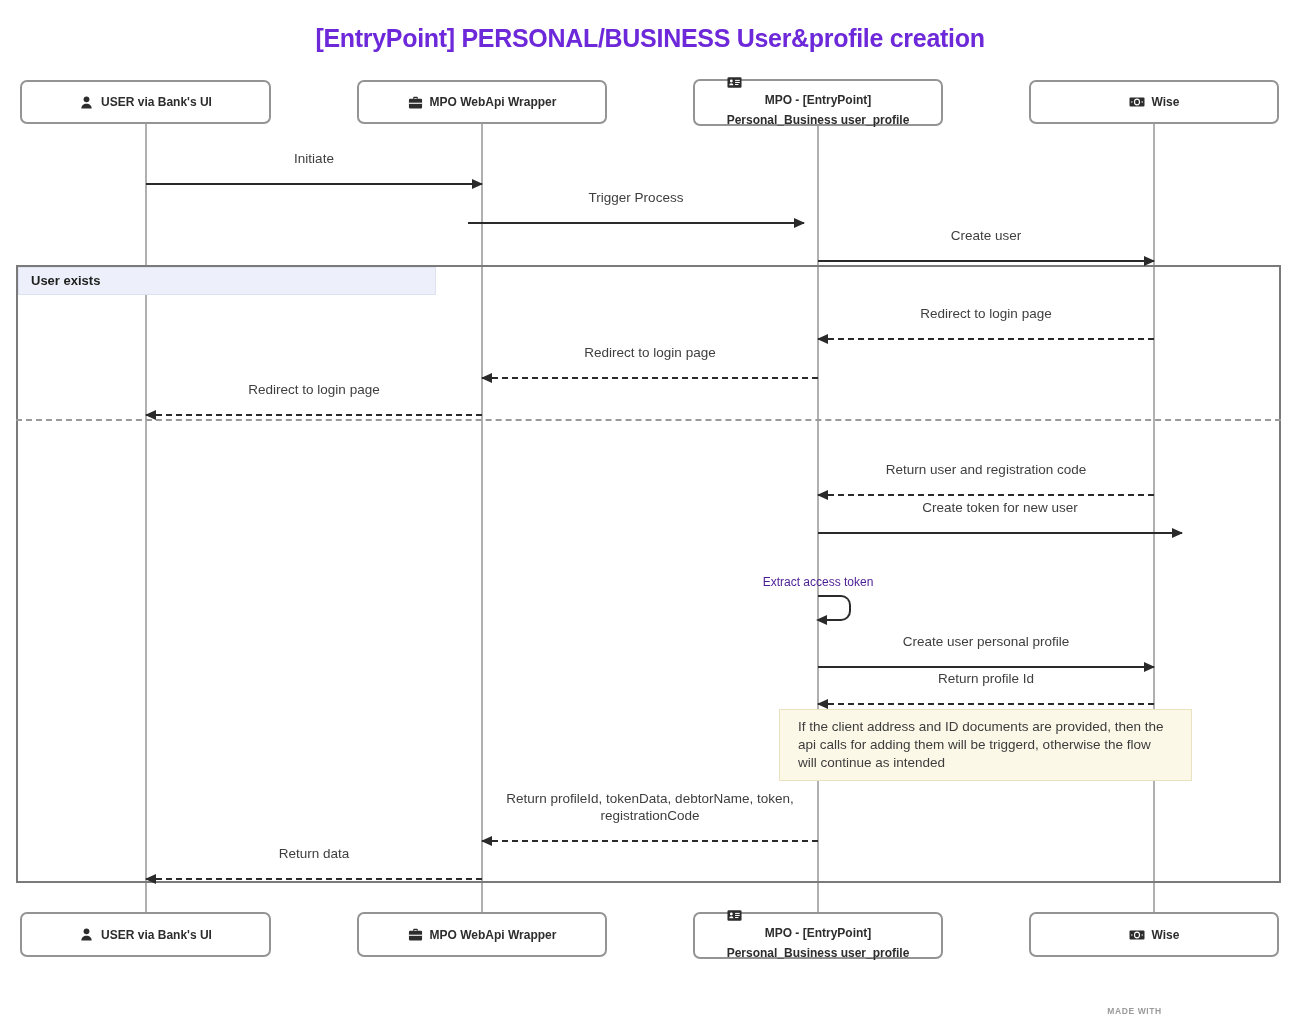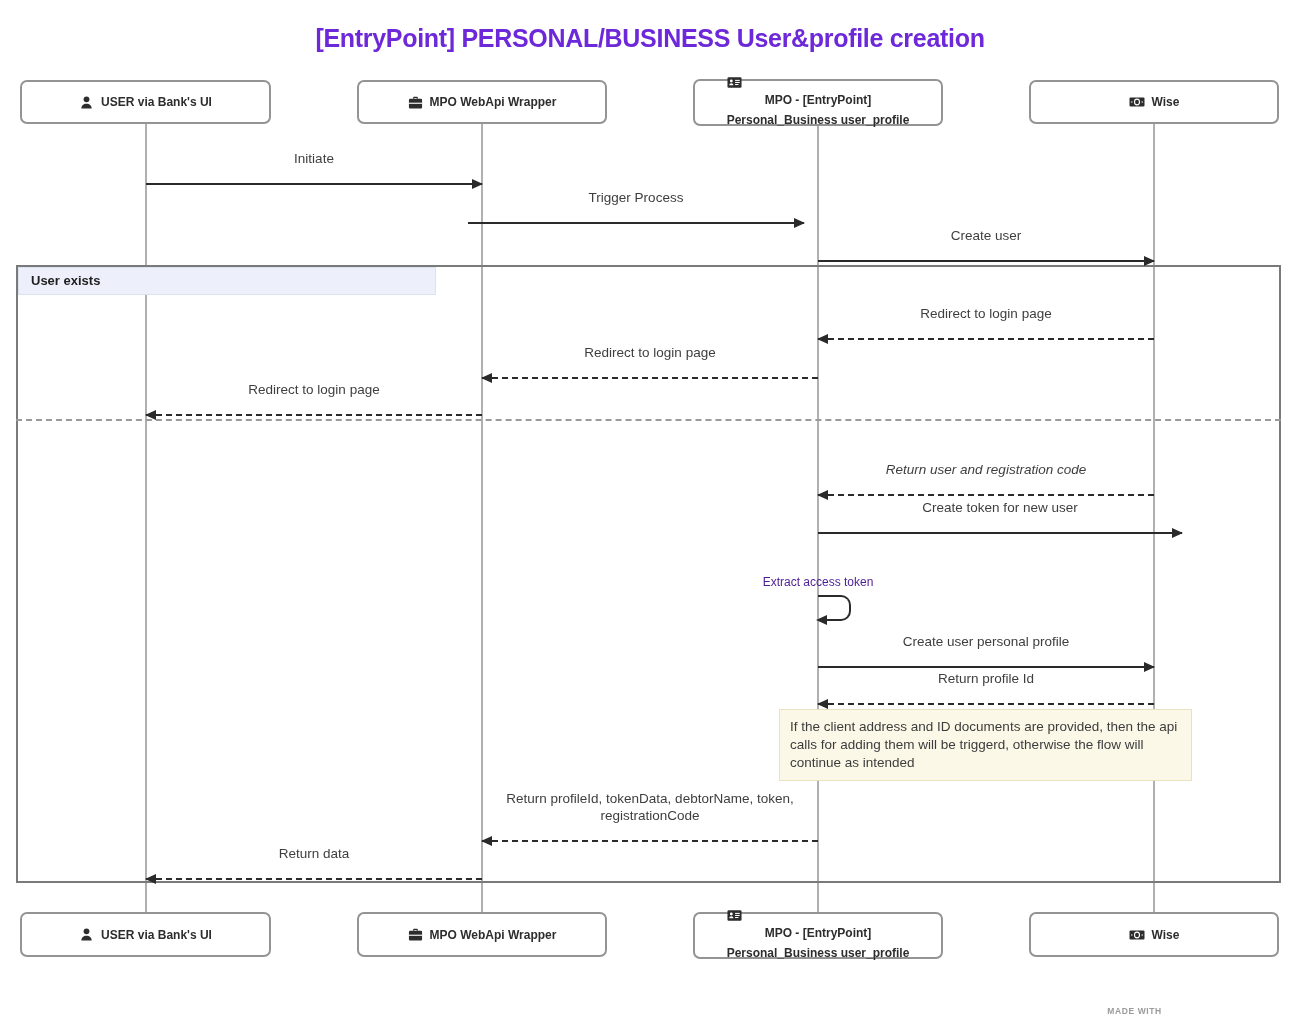--- a/index.html
+++ b/index.html
@@ -51,21 +51,21 @@
     font-size:12px; color:#4c1d95; z-index:3;
   }
   .self-loop {
     position:absolute; left:818px; top:595px; width:33px; height:26px;
     border:2px solid #2a2a2a; border-left:none; border-radius:0 10px 10px 0;
     z-index:3;
   }
   .self-loop .head { left:-2px; bottom:-6px; border-right:11px solid #2a2a2a; }
   .note {
     position:absolute; left:779px; top:709px; width:413px; min-height:69px;
-    background:#fcf8e8; border:1px solid #e9e1bf; padding:8px 10px;
+    background:#fcf8e8; border:1px solid #e9e1bf; padding:8px 18px;
     font-size:13.5px; line-height:18px; color:#3c3c3c; z-index:4;
   }
   .footer {
     position:absolute; right:22px; top:982px; display:flex; align-items:center;
     gap:16px; z-index:5;
   }
   .footer .made { font-size:8.5px; color:#9b9b9b; letter-spacing:0.6px; font-weight:bold; }
   .footer .brand { font-size:17.5px; color:#8a8a8a;margin-top:36px; }
 </style>
 </head>
@@ -121,21 +121,21 @@
       </div>
   </div>
 
   <div class="msg left dashed" style="left:146px; top:381px; width:336px;">
     <div class="lbl">Redirect to login page</div>
     <div class="line">
         <span class="head"></span>
       </div>
   </div>
 
-  <div class="msg left dashed" style="left:818px; top:461px; width:336px;font-style:italic;">
+  <div class="msg left dashed" style="left:818px; top:461px; width:336px;">
     <div class="lbl">Return user and registration code</div>
     <div class="line">
         <span class="head"></span>
       </div>
   </div>
 
   <div class="msg right solid" style="left:818px; top:499px; width:364px;">
     <div class="lbl">Create token for new user</div>
     <div class="line">
         <span class="head"></span>

